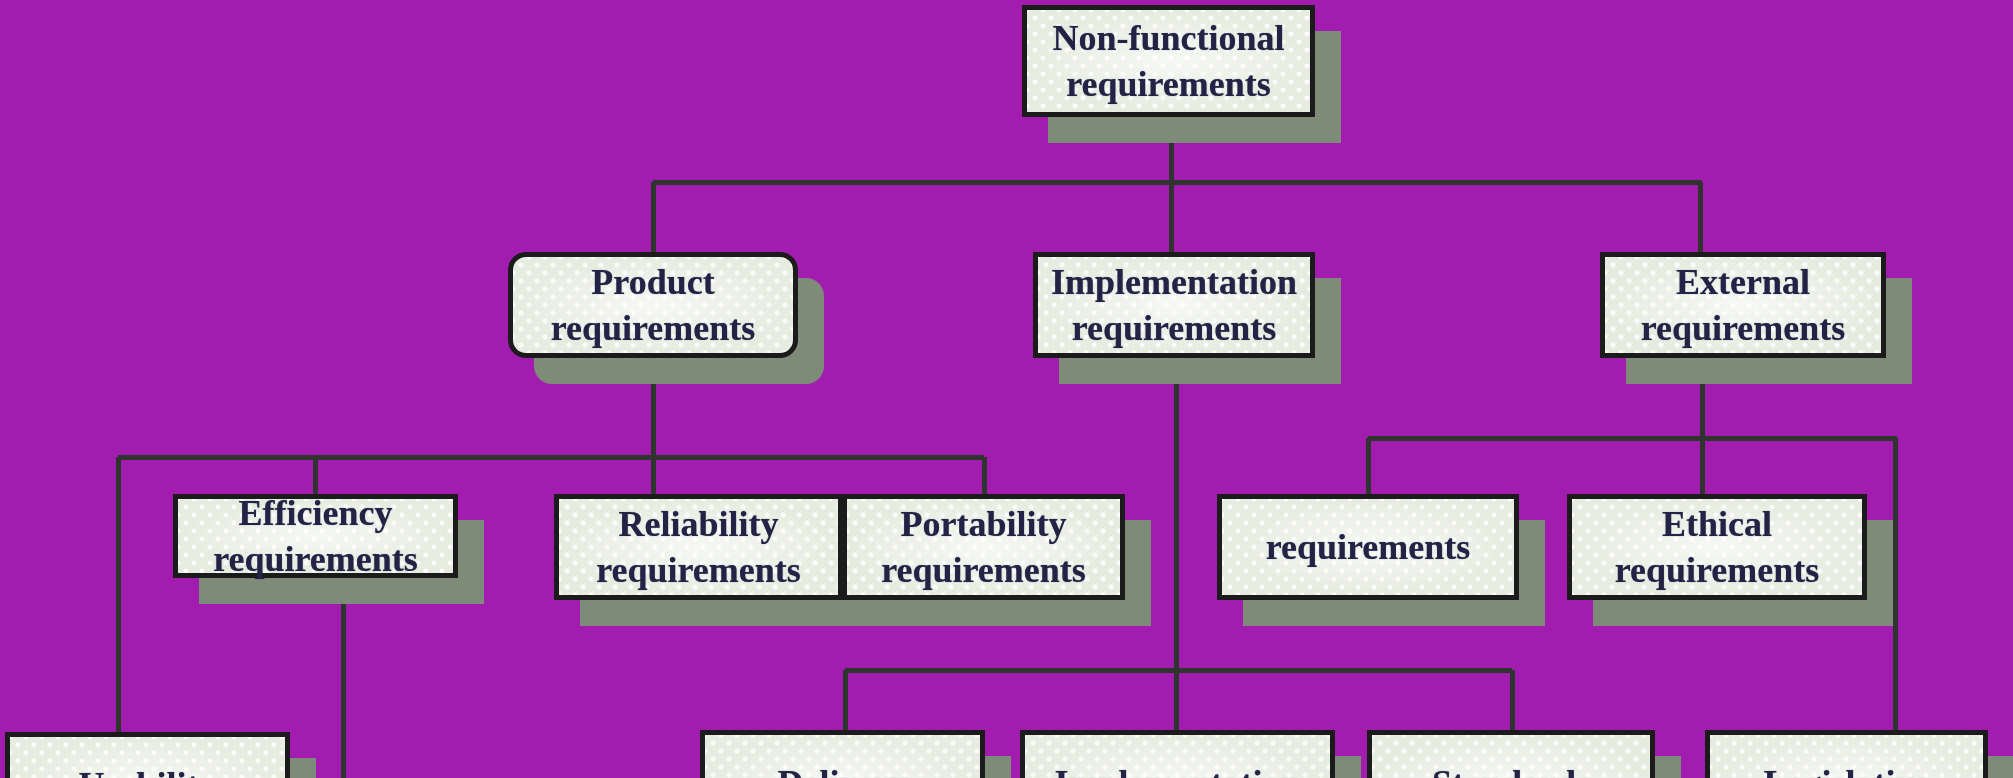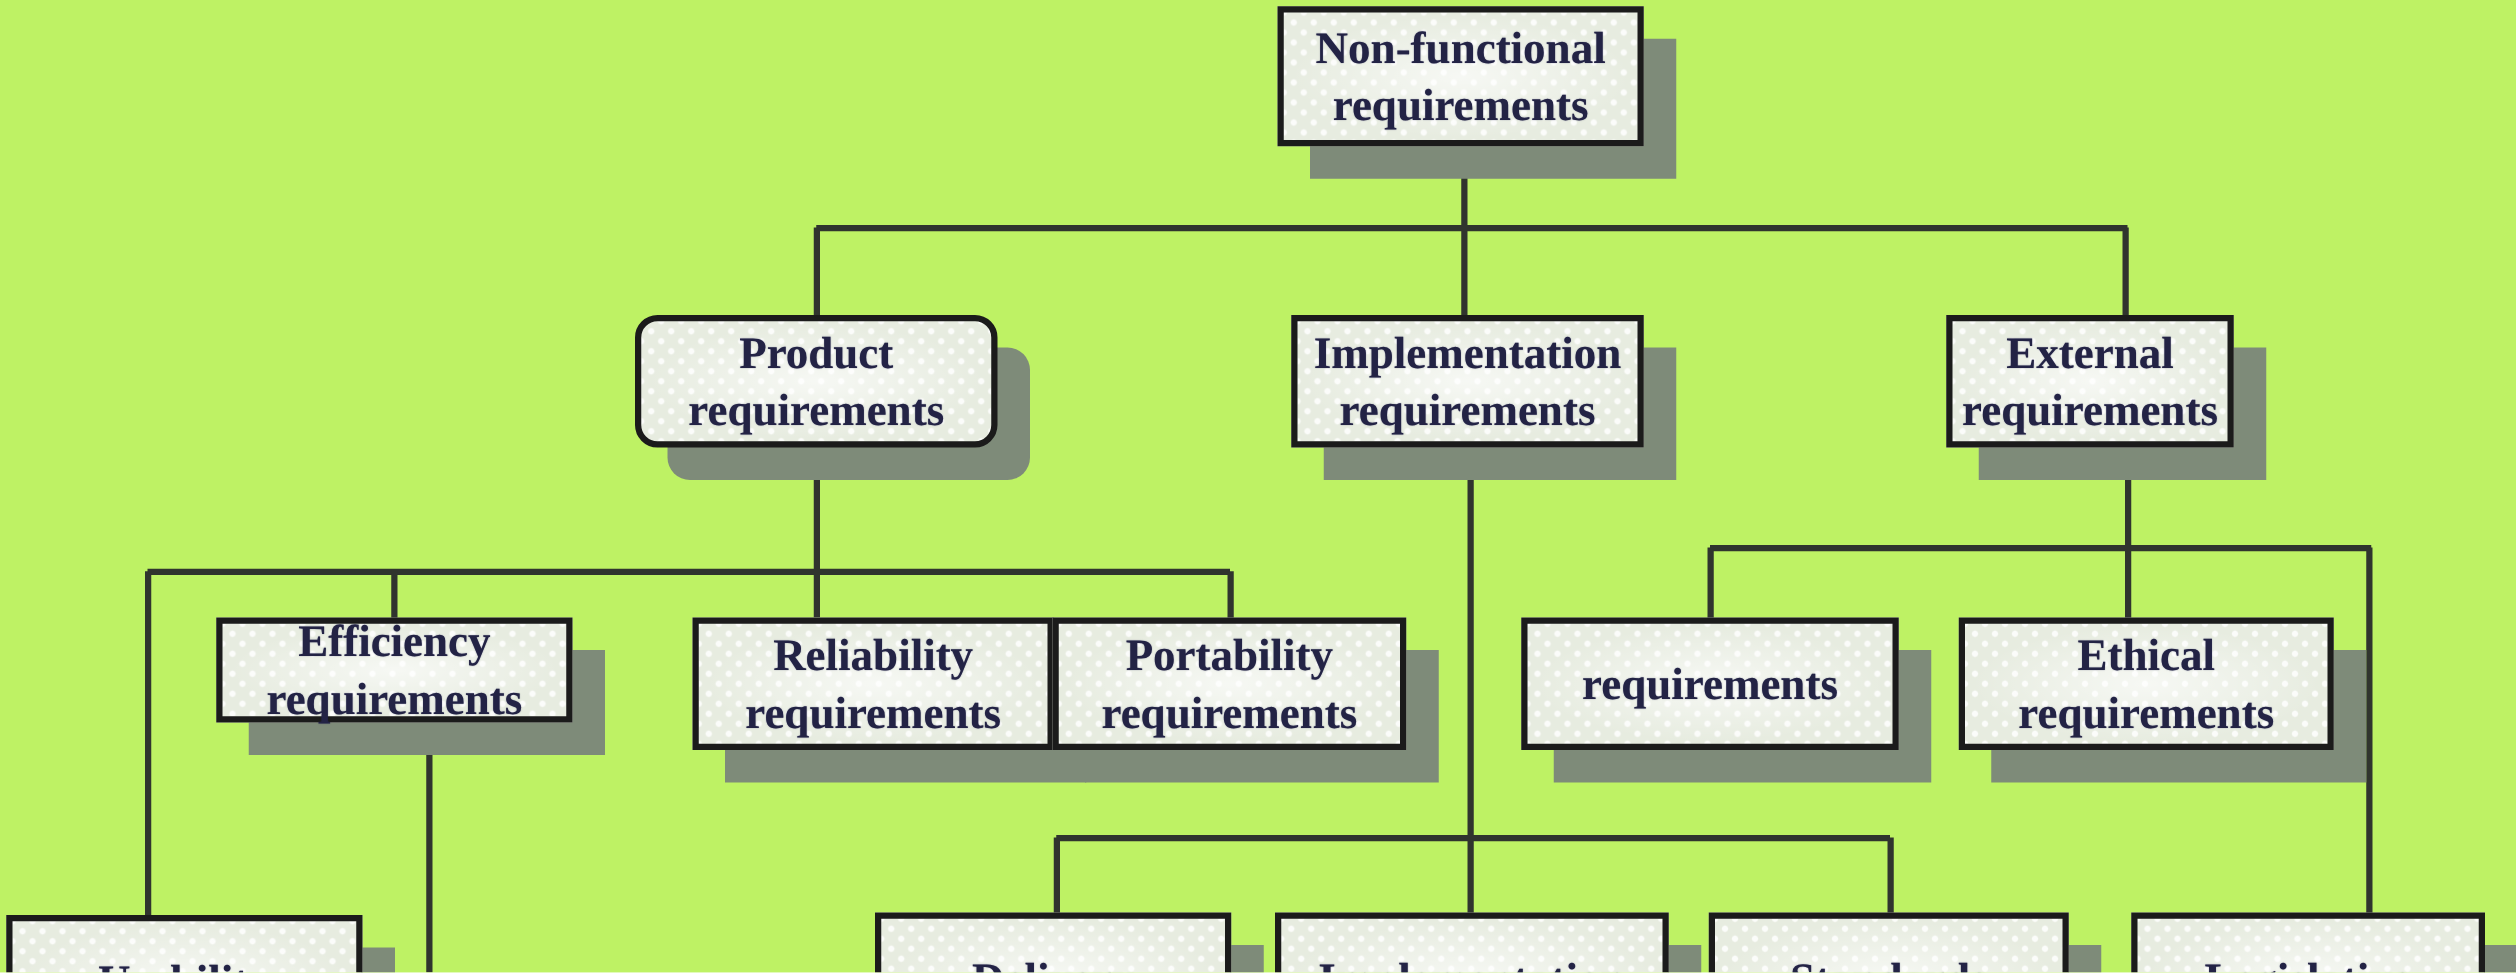--- a/index.html
+++ b/index.html
@@ -53,21 +53,21 @@
   .seg {
     position: absolute;
     background: #30342e;
   }
   .seg.h { height: 5px; }
   .seg.v { width: 5px; }
 </style>
 </head>
 <body>
 
-<div id="canvas" style="background: #bef264;">
+<div id="canvas" style="background: #a21caf;">
     <div class="seg v" style="background: rgb(48, 52, 46); left: 1169px; top: 117px; height: 135px;"></div>
     <div class="seg h" style="background: rgb(48, 52, 46); left: 653px; top: 180px; width: 1049px;"></div>
     <div class="seg v" style="background: rgb(48, 52, 46); left: 651px; top: 182px; height: 70px;"></div>
     <div class="seg v" style="background: rgb(48, 52, 46); left: 1698px; top: 182px; height: 70px;"></div>
     <div class="seg v" style="background: rgb(48, 52, 46); left: 651px; top: 358px; height: 136px;"></div>
     <div class="seg h" style="background: rgb(48, 52, 46); left: 118px; top: 455px; width: 866px;"></div>
     <div class="seg v" style="background: rgb(48, 52, 46); left: 116px; top: 457px; height: 277px;"></div>
     <div class="seg v" style="background: rgb(48, 52, 46); left: 313px; top: 457px; height: 40px;"></div>
     <div class="seg v" style="background: rgb(48, 52, 46); left: 982px; top: 457px; height: 40px;"></div>
     <div class="seg v" style="background: rgb(48, 52, 46); left: 341px; top: 598px; height: 180px;"></div>
@@ -84,21 +84,21 @@
       <div class="label-line">requirements</div>
     </div>
     <div class="node" style="left: 508px; top: 252px; width: 290px; height: 106px; border-radius: 18px;">
       <div class="label-line">Product</div>
       <div class="label-line">requirements</div>
     </div>
     <div class="node" style="left: 1033px; top: 252px; width: 282px; height: 106px;">
       <div class="label-line">Implementation</div>
       <div class="label-line">requirements</div>
     </div>
-    <div class="node" style="left: 1557px; top: 252px; width: 230px; height: 106px;">
+    <div class="node" style="left: 1600px; top: 252px; width: 286px; height: 106px;">
       <div class="label-line">External</div>
       <div class="label-line">requirements</div>
     </div>
     <div class="node" style="left: 173px; top: 494px; width: 285px; height: 84px;">
       <div class="label-line">Efficiency</div>
       <div class="label-line">requirements</div>
     </div>
     <div class="node" style="left: 508px; top: 494px; width: 289px; height: 106px; margin-left: 46px;">
       <div class="label-line">Reliability</div>
       <div class="label-line">requirements</div>

